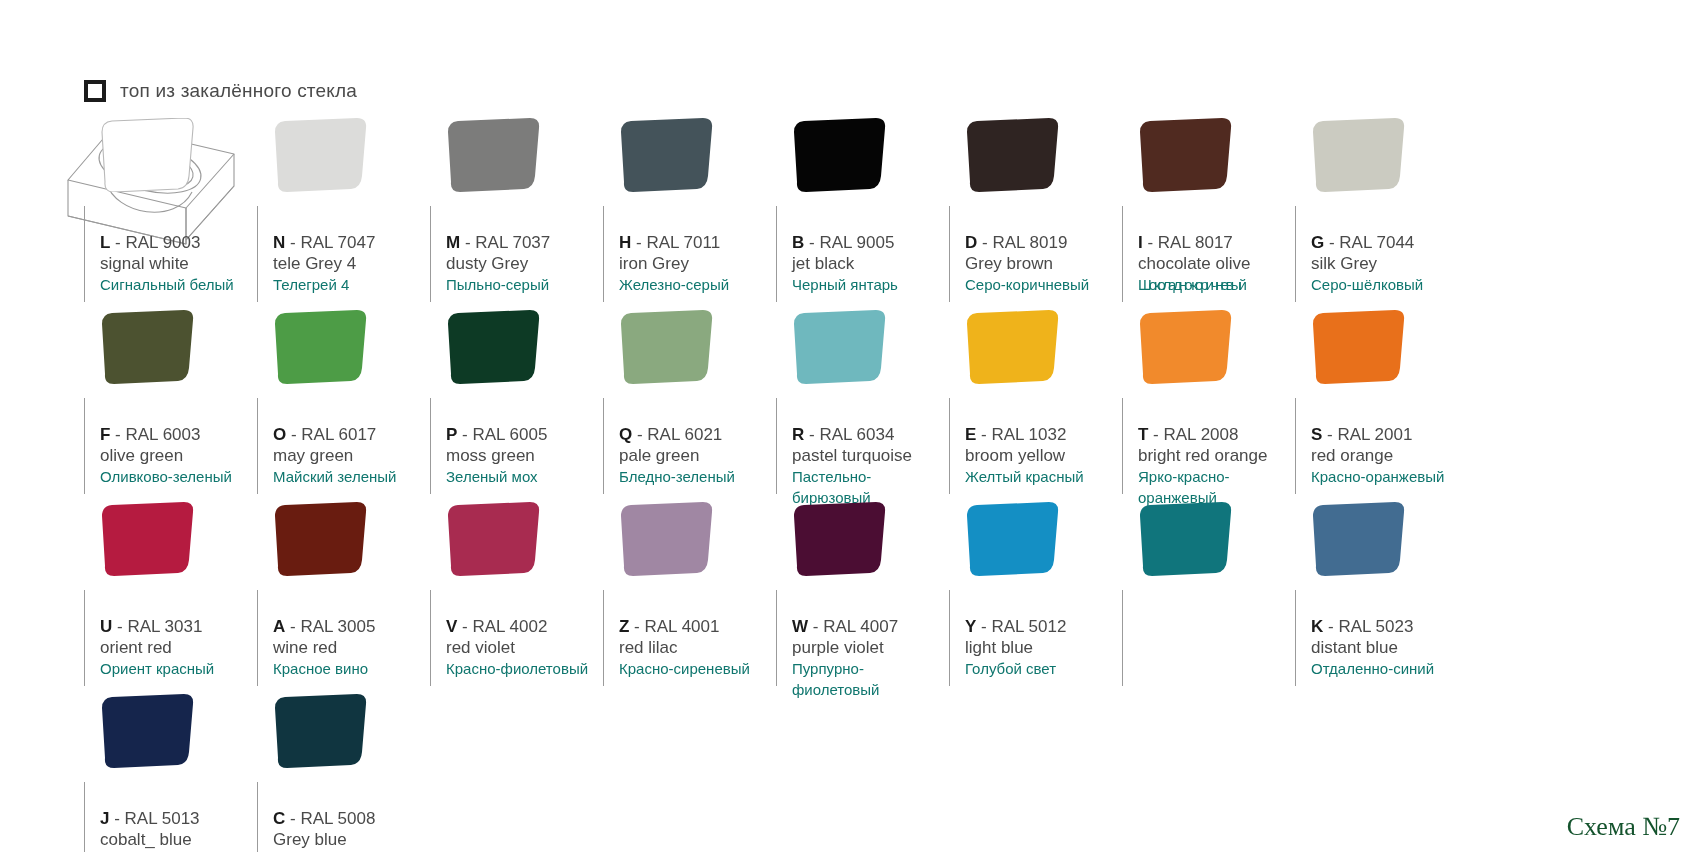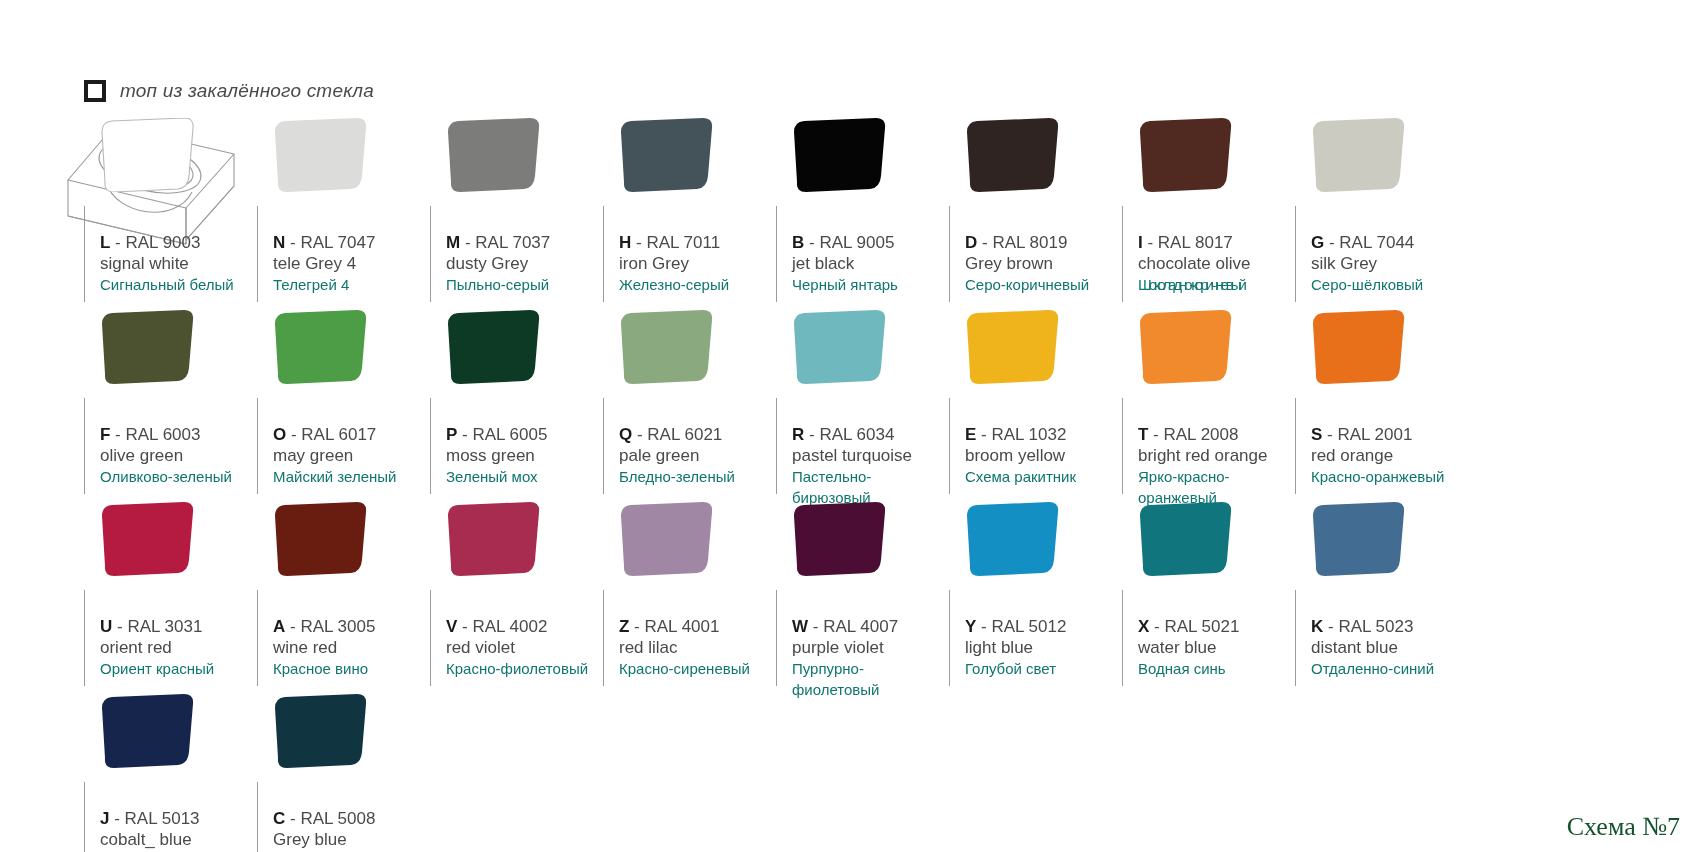--- a/index.html
+++ b/index.html
@@ -26,21 +26,20 @@
     width: 22px; height: 22px;
     border: 4px solid #1b1b1b;
     background: #ffffff;
     flex: 0 0 auto;
   }
   #legend .legend-text {
     font-size: 19px;
     color: #4a4a4a;
     letter-spacing: .2px;
     white-space: nowrap;
-    font-style: italic;
   }
 
   
   #tub-drawing {
     position: absolute;
     left: 60px; top: 120px;
     width: 180px; height: 135px;
   }
 
   
@@ -311,21 +310,21 @@
       <div class="cell row2">
         <div class="rule"></div>
         <div class="swatch">
           <svg width="100" height="74" viewBox="0 0 100 74">
             <path d="M4 14 Q4 4 14 3 L86 0 Q96 0 95 10 L91 58 Q90 70 80 71 L16 74 Q6 74 7 64 Z" fill="#efb31b" stroke="none" stroke-width="0"></path>
           </svg>
         </div>
         <div class="lines">
           <div class="line-code"><b>E</b> - RAL 1032</div>
           <div class="line-en">broom yellow</div>
-          <div class="line-ru">Схема ракитник</div>
+          <div class="line-ru">Желтый красный</div>
         </div>
       </div>
       <div class="cell row2">
         <div class="rule"></div>
         <div class="swatch">
           <svg width="100" height="74" viewBox="0 0 100 74">
             <path d="M4 14 Q4 4 14 3 L86 0 Q96 0 95 10 L91 58 Q90 70 80 71 L16 74 Q6 74 7 64 Z" fill="#f18a2c" stroke="none" stroke-width="0"></path>
           </svg>
         </div>
         <div class="lines">
@@ -425,25 +424,20 @@
           <div class="line-ru">Голубой свет</div>
         </div>
       </div>
       <div class="cell row3">
         <div class="rule"></div>
         <div class="swatch">
           <svg width="100" height="74" viewBox="0 0 100 74">
             <path d="M4 14 Q4 4 14 3 L86 0 Q96 0 95 10 L91 58 Q90 70 80 71 L16 74 Q6 74 7 64 Z" fill="#10757c" stroke="none" stroke-width="0"></path>
           </svg>
         </div>
-        <div class="lines">
-          <div class="line-code"><b>X</b> - RAL 5021</div>
-          <div class="line-en">water blue</div>
-          <div class="line-ru">Водная синь</div>
-        </div>
       </div>
       <div class="cell row3">
         <div class="rule"></div>
         <div class="swatch">
           <svg width="100" height="74" viewBox="0 0 100 74">
             <path d="M4 14 Q4 4 14 3 L86 0 Q96 0 95 10 L91 58 Q90 70 80 71 L16 74 Q6 74 7 64 Z" fill="#426c91" stroke="none" stroke-width="0"></path>
           </svg>
         </div>
         <div class="lines">
           <div class="line-code"><b>K</b> - RAL 5023</div>

